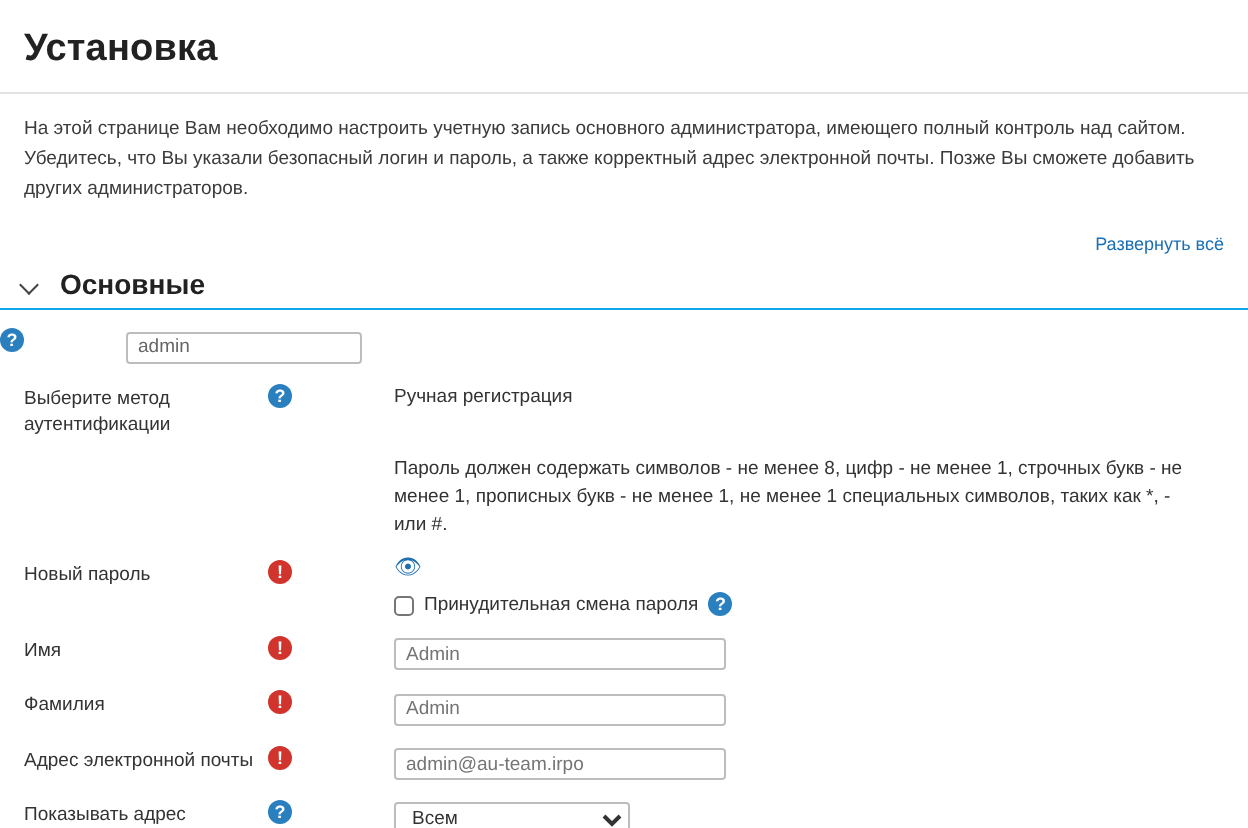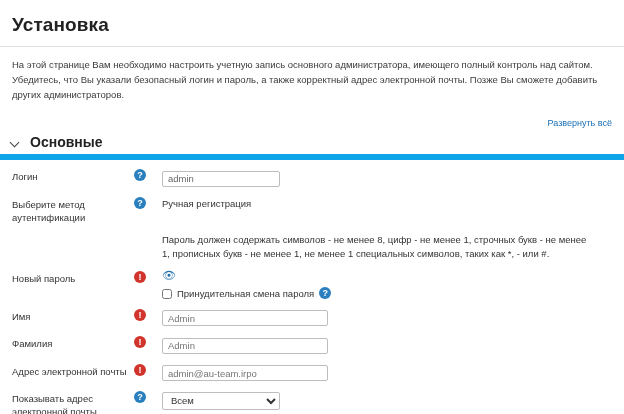--- a/index.html
+++ b/index.html
@@ -50,21 +50,21 @@
     text-decoration: none;
     cursor: pointer;
     text-align: center;
   }
 
   .section-head {
     display: flex;
     align-items: center;
     gap: 8px;
     padding: 6px 0 4px 10px;
-    border-bottom: 6px solid #0ea5e9;
+    border-bottom: 1px solid #0ea5e9;
     margin-top: 2px;
   }
   .chev {
     width: 12px;
     height: 12px;
     display: inline-block;
     position: relative;
     cursor: pointer;
   }
   .chev::before {
@@ -101,20 +101,21 @@
   }
   .row .marker {
     width: 28px;
     display: flex;
     justify-content: flex-start;
     padding-top: 1px;
     box-sizing: border-box;
   }
   .row .field {
     flex: 1;
+    margin-left: 35px;
   }
 
   .badge {
     width: 12px;
     height: 12px;
     border-radius: 50%;
     color: #ffffff;
     font-size: 9px;
     font-weight: bold;
     line-height: 12px;
@@ -217,21 +218,20 @@
   </div>
 
   <div class="section-head">
     <span class="chev"></span>
     <span class="section-title">Основные</span>
   </div>
 
   <div class="form">
 
     <div class="row">
-      <div class="label">Логин</div>
       <div class="marker">
         <span class="badge help">?</span>
       </div>
       <div class="field">
         <input class="text" type="text" value="admin" style="">
       </div>
     </div>
 
     <div class="row">
       <div class="label">Выберите метод аутентификации</div>

